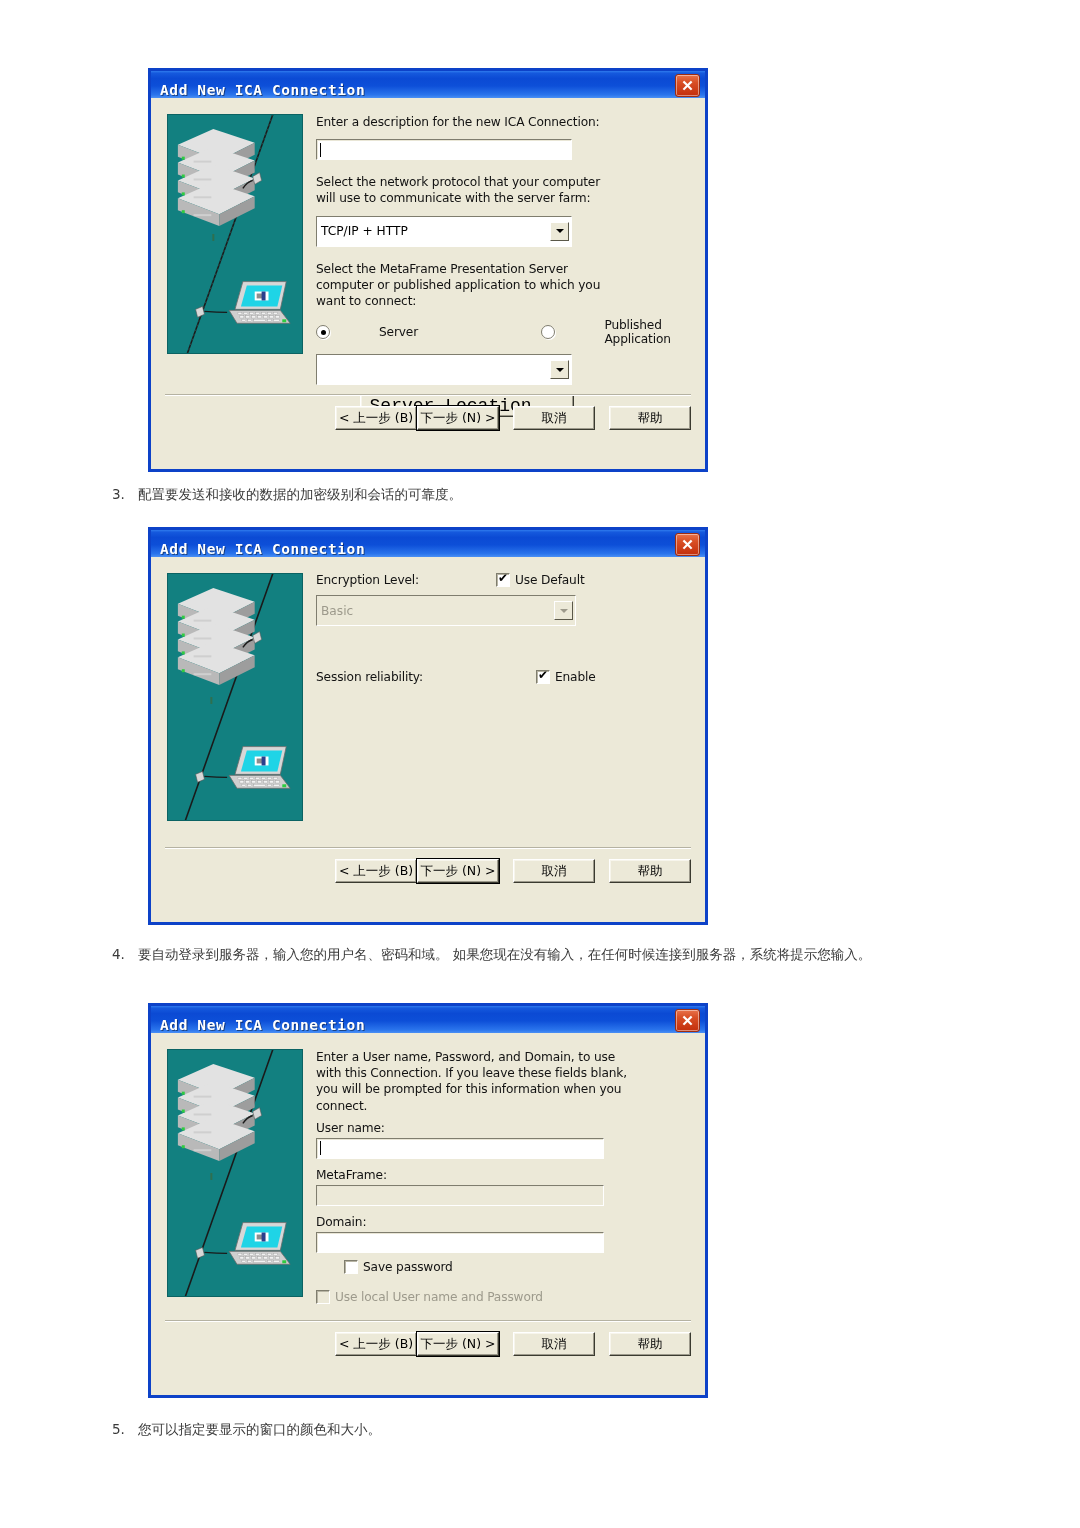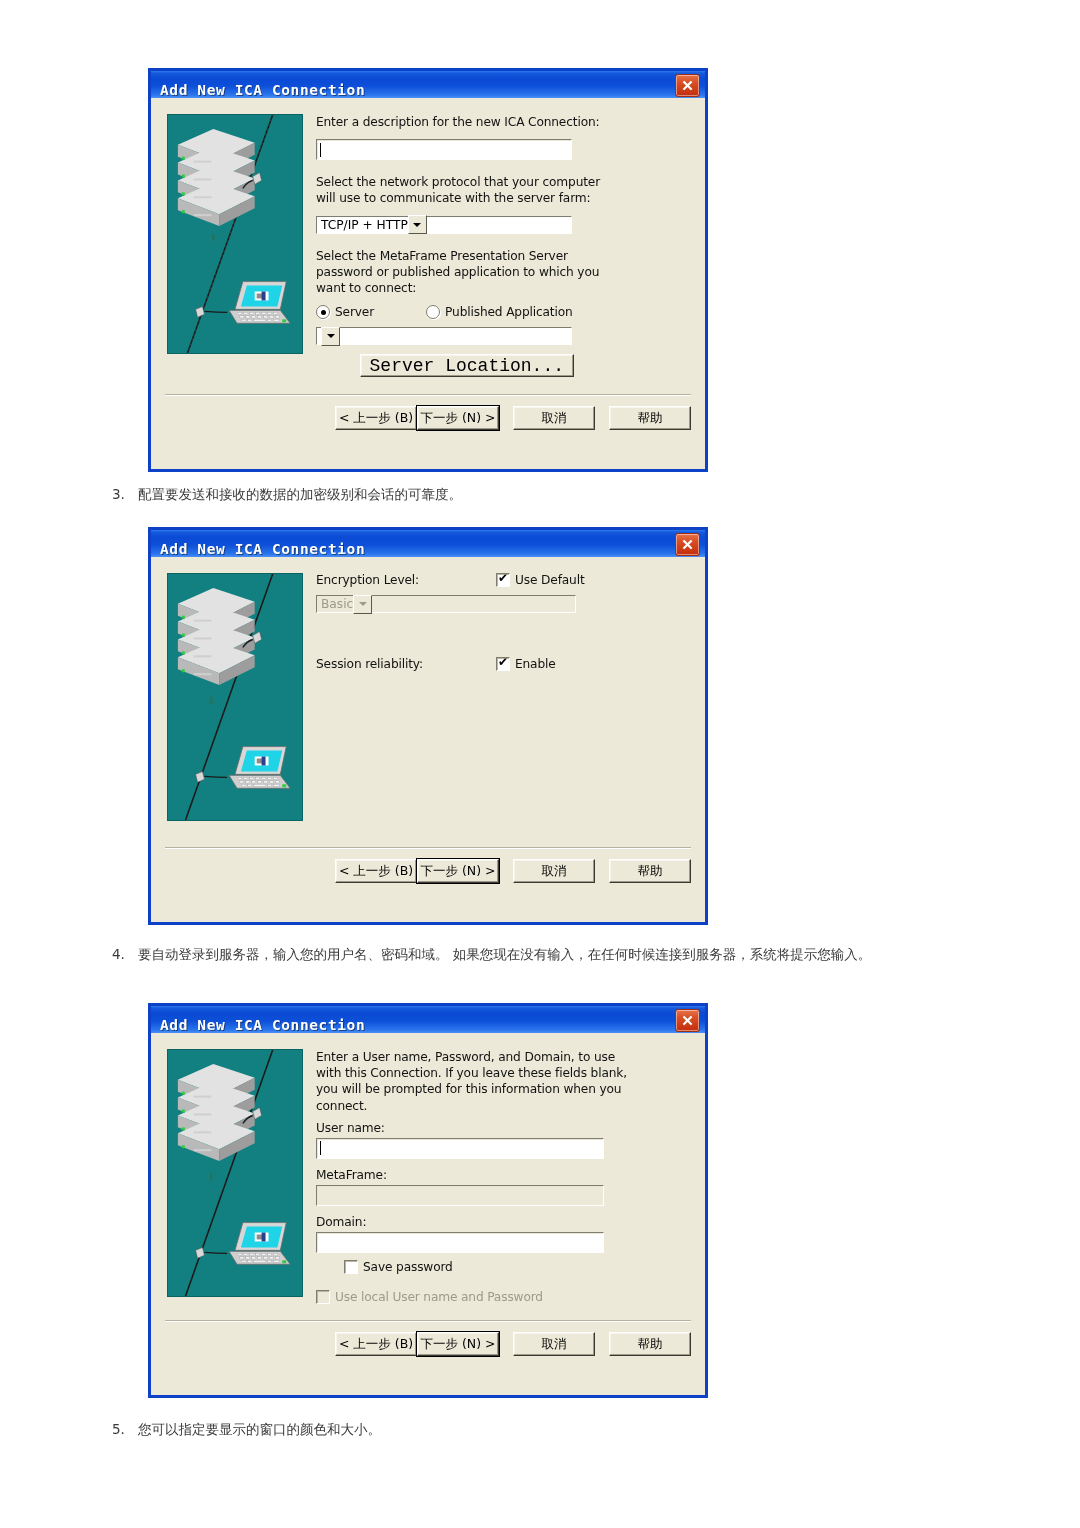--- a/index.html
+++ b/index.html
@@ -143,24 +143,25 @@
     width: 1px;
     height: 14px;
     background: #000;
   }
 
   
   .combo {
     background: #ffffff;
     border: 1px solid;
     border-color: #7f7d6e #ffffff #ffffff #7f7d6e;
-    height: 18px;
+    height: 31px;
     box-sizing: border-box;
     display: flex;
     align-items: center;
+    justify-content: space-between;
     padding-left: 4px;
     font-family: "DejaVu Sans", sans-serif;
     font-size: 12.2px;
     color: #000;
   }
   .combo.disabled { background: #ece9d8; color: #9d9a8c; }
   .combo-arrow {
     width: 17px;
     height: 17px;
     margin-right: 2px;
@@ -348,23 +349,23 @@
       </div>
 
       <div class="desc" style="width:305px;">Select the network protocol that your computer will use to communicate with the server farm:</div>
       <div class="combo" style="width:256px; margin-bottom:14px;">
         <span>TCP/IP + HTTP</span>
         <span class="combo-arrow">
             <span class="arrow-tri"></span>
           </span>
       </div>
 
-      <div class="desc" style="width:310px;">Select the MetaFrame Presentation Server password or published application to which you want to connect:</div>
-
-      <div class="radio-row" style="margin-bottom:8px;">
+      <div class="desc" style="width:310px;">Select the MetaFrame Presentation Server computer or published application to which you want to connect:</div>
+
+      <div class="radio-row" style="margin-bottom:8px;gap:44px;">
         <span class="radio">
             <span class="dot"></span>
           </span>
         <span class="lbl">Server</span>
         <span style="display:inline-block;width:52px;"></span>
         <span class="radio"></span>
         <span class="lbl">Published Application</span>
       </div>
 
       <div class="combo" style="width:256px; margin-bottom:9px;">
@@ -487,21 +488,21 @@
         </span>
       </div>
 
       <div class="combo disabled" style="width:260px; margin-left:0; margin-bottom:44px;">
         <span>Basic</span>
         <span class="combo-arrow">
             <span class="arrow-tri"></span>
           </span>
       </div>
 
-      <div style="display:flex; align-items:center;">
+      <div style="display:flex; align-items:center;gap:40px;">
         <span class="lbl" style="width:180px;">Session reliability:</span>
         <span class="cb-row">
           <span class="cbox">
               <span class="tick">✔</span>
             </span>
           <span class="lbl">Enable</span>
         </span>
       </div>
     </div>
 

